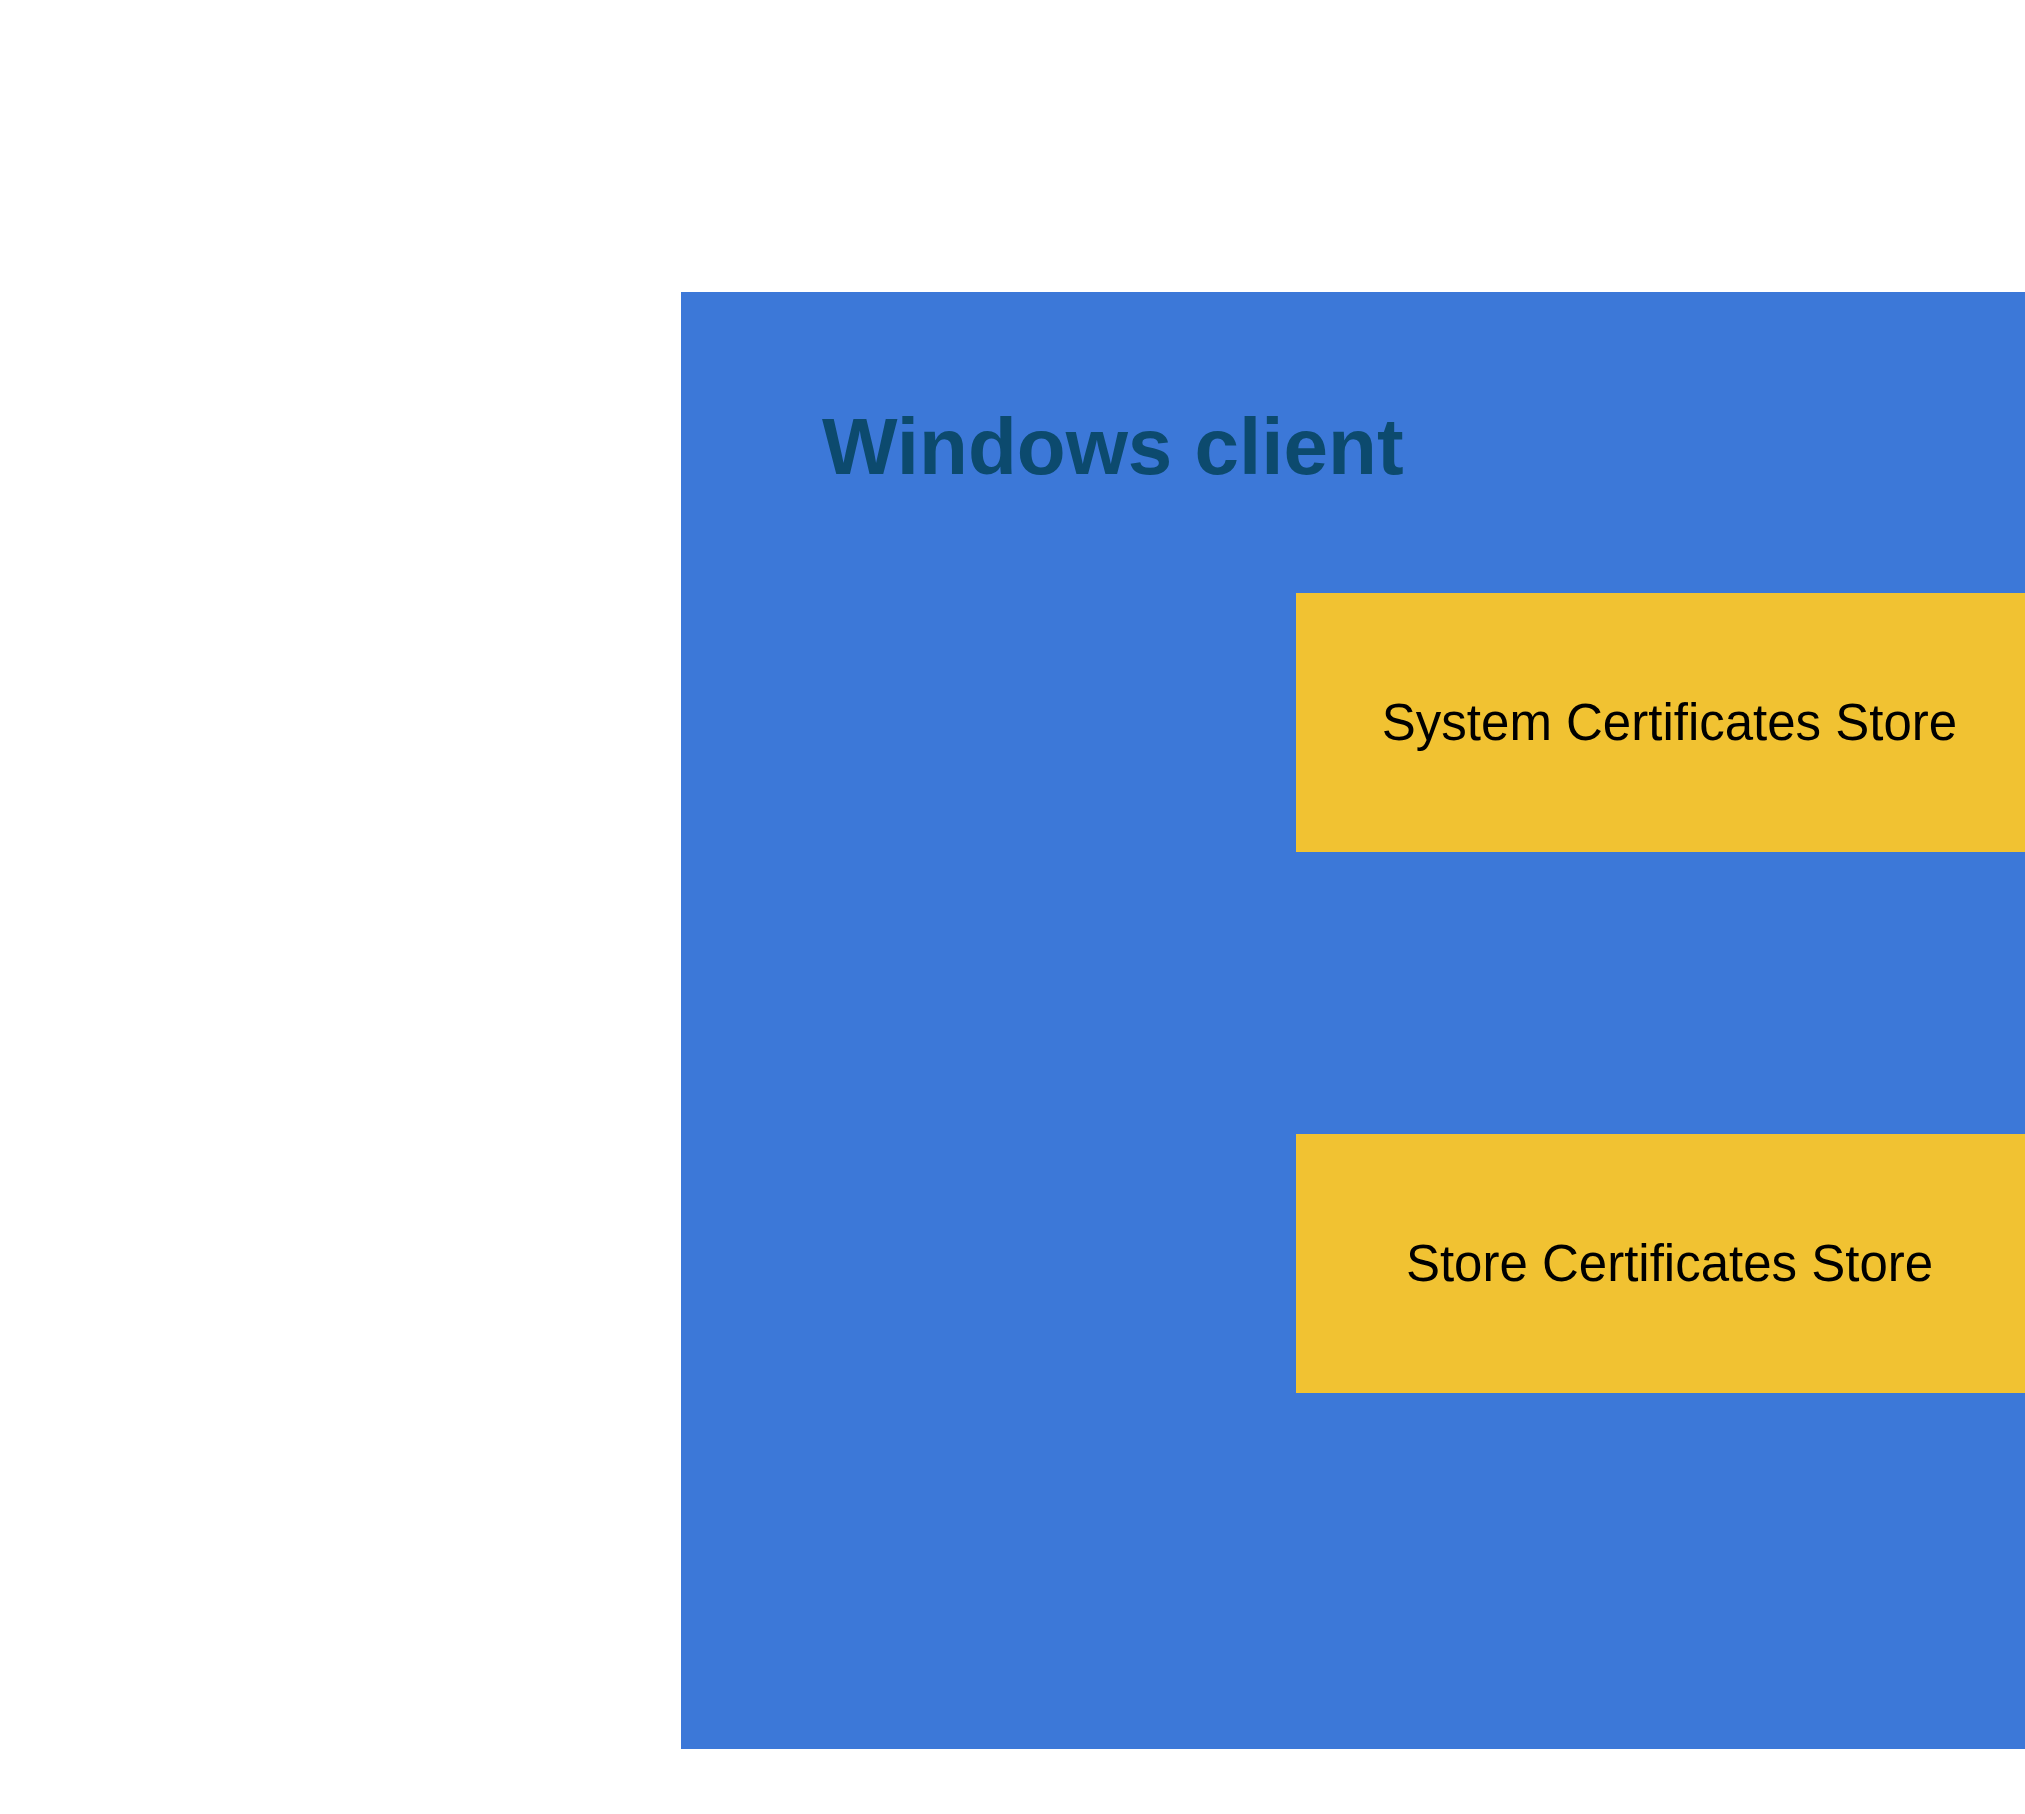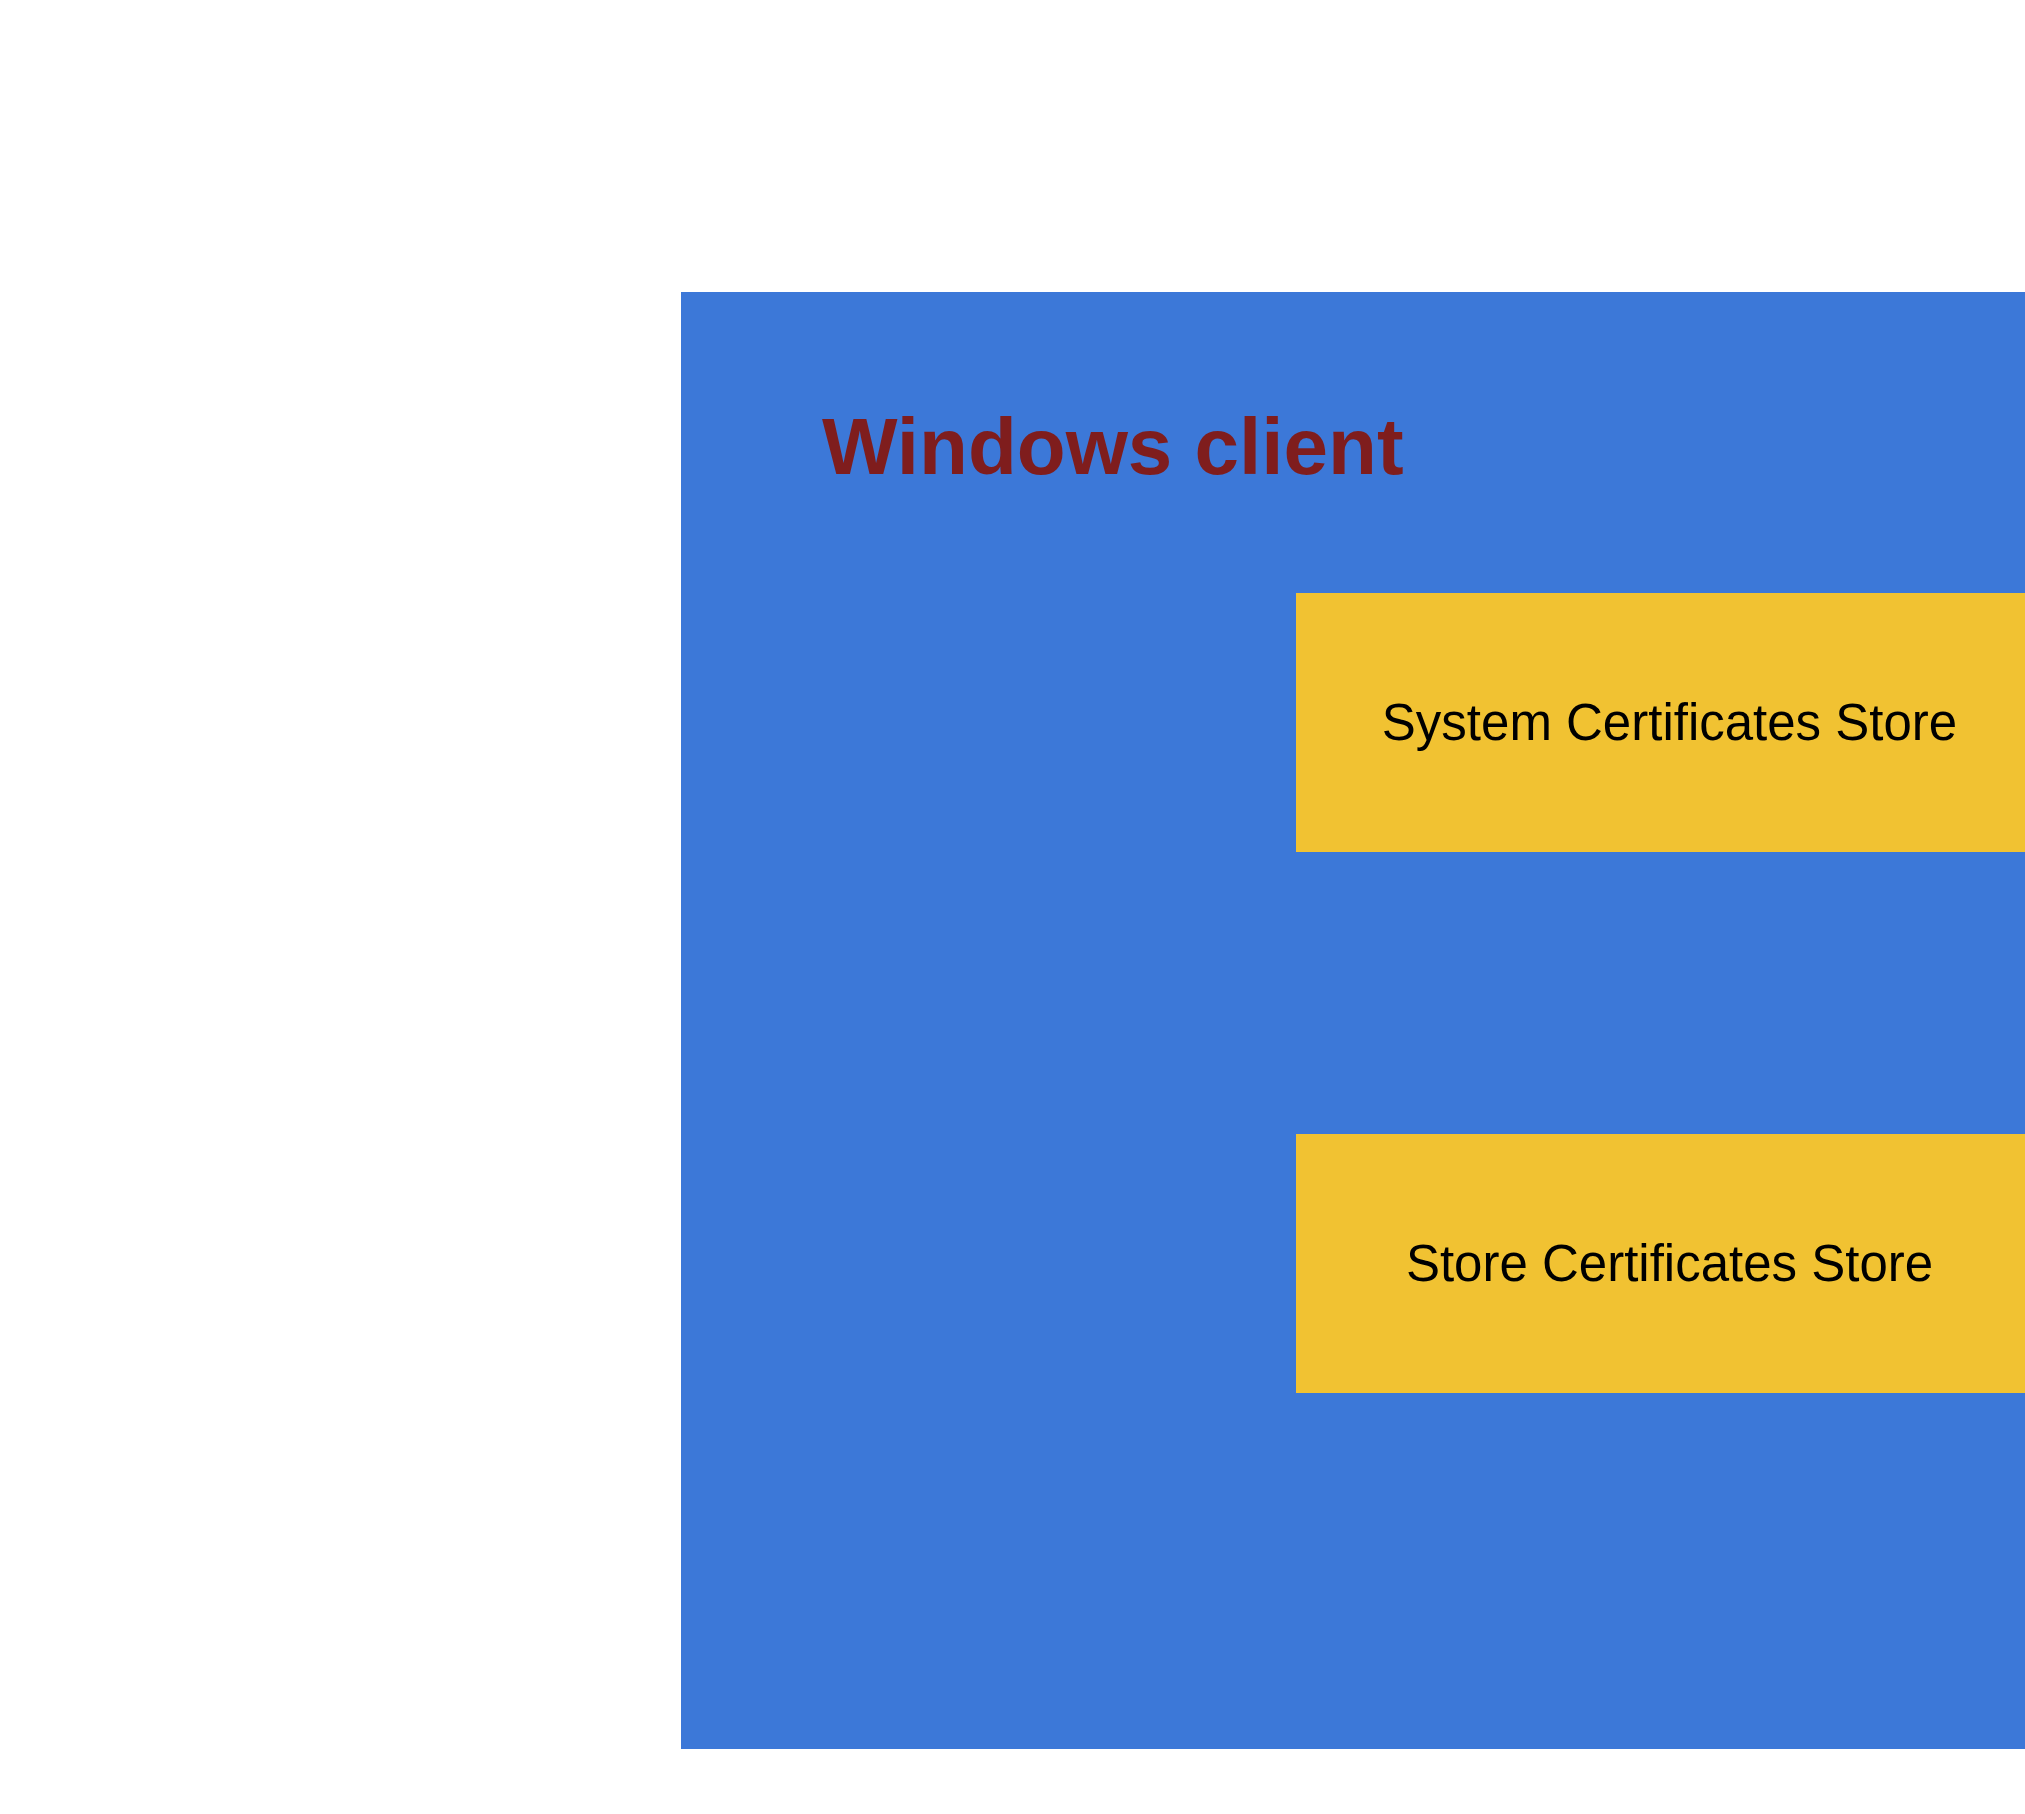--- a/index.html
+++ b/index.html
@@ -25,21 +25,21 @@
     width: 1457px;
     height: 1457px;
     background: #3c78d8;
   }
   #windows-client-title {
     left: 822px;
     top: 407px;
     font-size: 80px;
     font-weight: bold;
     line-height: 1;
-    color: #7f1d1d;
+    color: #0c4a6e;
     white-space: pre;
   }
 
   .store-box {
     left: 1296px;
     width: 747px;
     height: 259px;
     background: #f1c232;
     display: flex;
     align-items: center;

